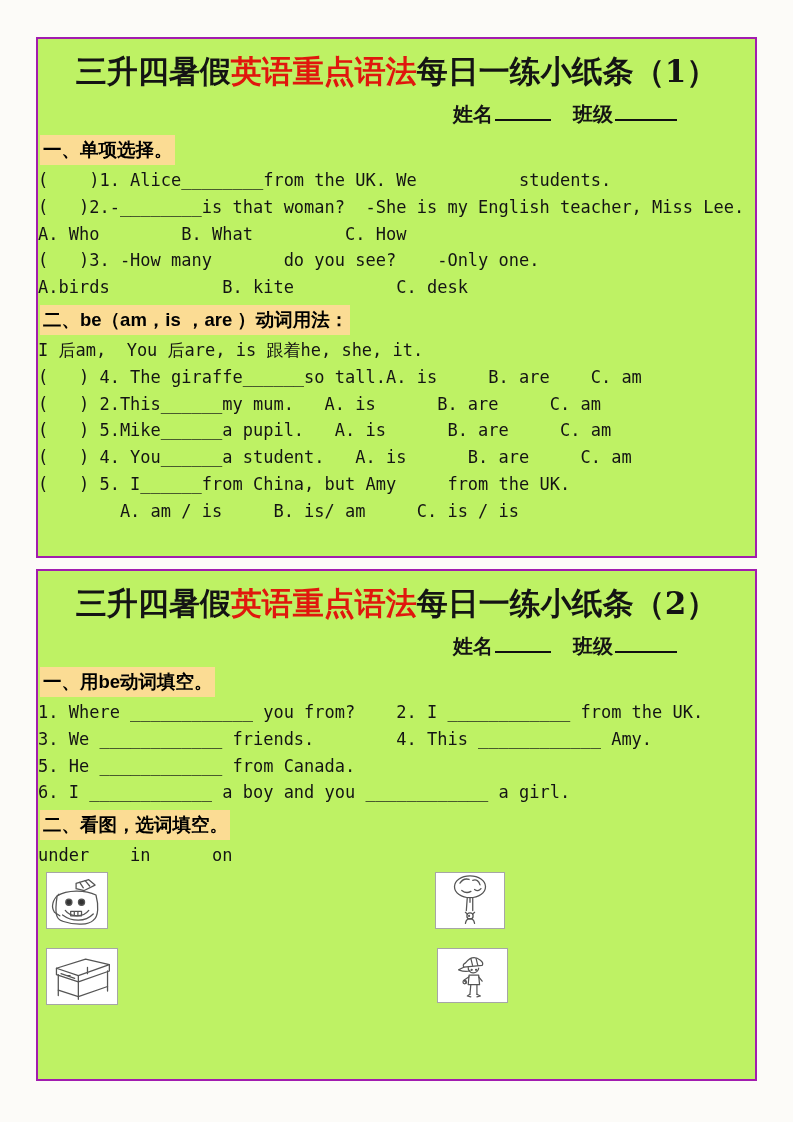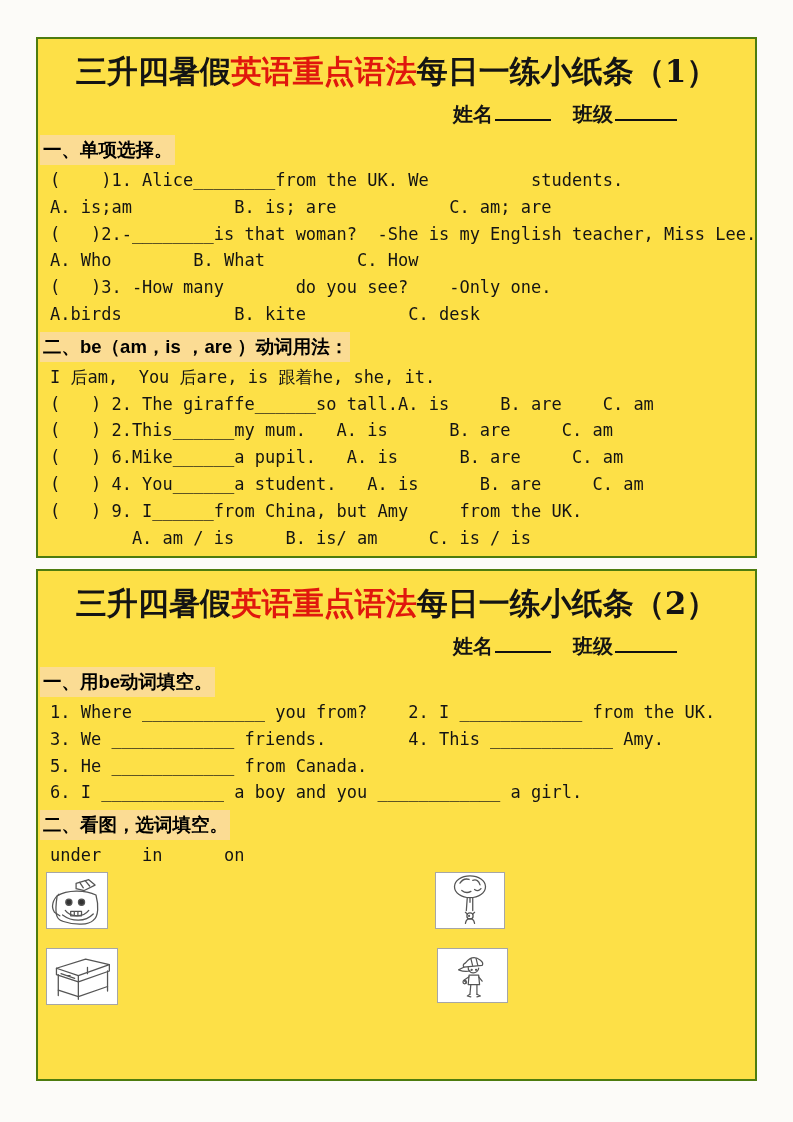--- a/index.html
+++ b/index.html
@@ -3,21 +3,21 @@
 <meta charset="utf-8">
 <style>
   html,body { margin:0; padding:0; }
   body {
     width:793px; height:1122px; position:relative;
     background:#fcfbf8; color:#141414;
     font-family:"DejaVu Sans Mono", monospace;
   }
   .panel {
     position:absolute; left:36px; width:721px; box-sizing:border-box;
-    border:2px solid #4d7c0f; background:#fde047;
+    border:2px solid #a21caf; background:#bef264;
   }
   #panel1 { top:37px; height:521px; }
   #panel2 { top:569px; height:512px; }
   .title {
     text-align:center; font-family:"DejaVu Serif", serif; font-weight:bold;
     font-size:31px; margin-top:12px; white-space:nowrap;
   }
   .title .red { color:#e0170d; }
   .nameline {
     text-align:right; padding-right:76px; margin-top:8px; height:30px;
@@ -25,21 +25,21 @@
   }
   .blank { display:inline-block; width:56px; height:18px; border-bottom:2px solid #111; margin:0 2px; }
   .blank.w2 { width:62px; }
   .ggap { display:inline-block; width:20px; }
   .sechead { margin:4px 0 2px 2px; }
   .hl {
     display:inline-block; background:#fbdc94; color:#000;
     font-family:"Liberation Sans", sans-serif; font-weight:bold;
     font-size:18.5px; padding:2px 2px 3px 3px;
   }
-  .line { white-space:pre; font-size:17px; line-height:26.8px; padding-left:12px; }
+  .line { white-space:pre; font-size:17px; line-height:26.8px; padding-left:0; }
   .imgrow { position:relative; height:76px; }
   .imgrow.short { height:60px; }
   .frame {
     position:absolute; top:3px; background:#ffffff; border:1px solid #a6a6a6;
     display:flex; align-items:center; justify-content:center; box-sizing:border-box;
   }
   #frame-bag  { left:8px;   width:62px; height:57px; }
   #frame-tree { left:397px; width:70px; height:57px; }
   #frame-desk { left:8px;   width:72px; height:57px; }
   #frame-boy  { left:399px; width:71px; height:55px; }
@@ -51,34 +51,33 @@
 <div class="panel" id="panel1">
   <div class="title"><span>三升四暑假</span><span class="red">英语重点语法</span><span>每日一练小纸条（1）</span></div>
 
   <div class="nameline">
     <span>姓名</span><span class="blank"></span><span class="ggap"></span><span>班级</span><span class="blank w2"></span>
   </div>
 
   <div class="sechead"><span class="hl">一、单项选择。</span></div>
 
   <div class="line">(    )1. Alice________from the UK. We          students.</div>
-  <div class="line">A. is;am          B. is; are           C. am; are</div>
   <div class="line">(   )2.-________is that woman?  -She is my English teacher, Miss Lee.</div>
   <div class="line">A. Who        B. What         C. How</div>
   <div class="line">(   )3. -How many       do you see?    -Only one.</div>
   <div class="line">A.birds           B. kite          C. desk</div>
 
   <div class="sechead"><span class="hl">二、be（am，is ，are ）动词用法：</span></div>
   <div class="line">I 后am,  You 后are, is 跟着he, she, it.</div>
 
-  <div class="line">(   ) 2. The giraffe______so tall.A. is     B. are    C. am</div>
+  <div class="line">(   ) 4. The giraffe______so tall.A. is     B. are    C. am</div>
   <div class="line">(   ) 2.This______my mum.   A. is      B. are     C. am</div>
-  <div class="line">(   ) 6.Mike______a pupil.   A. is      B. are     C. am</div>
+  <div class="line">(   ) 5.Mike______a pupil.   A. is      B. are     C. am</div>
   <div class="line">(   ) 4. You______a student.   A. is      B. are     C. am</div>
-  <div class="line">(   ) 9. I______from China, but Amy     from the UK.</div>
+  <div class="line">(   ) 5. I______from China, but Amy     from the UK.</div>
   <div class="line">        A. am / is     B. is/ am     C. is / is</div>
 </div>
 
 <div class="panel" id="panel2">
   <div class="title"><span>三升四暑假</span><span class="red">英语重点语法</span><span>每日一练小纸条（2）</span></div>
 
   <div class="nameline">
     <span>姓名</span><span class="blank"></span><span class="ggap"></span><span>班级</span><span class="blank w2"></span>
   </div>
 

